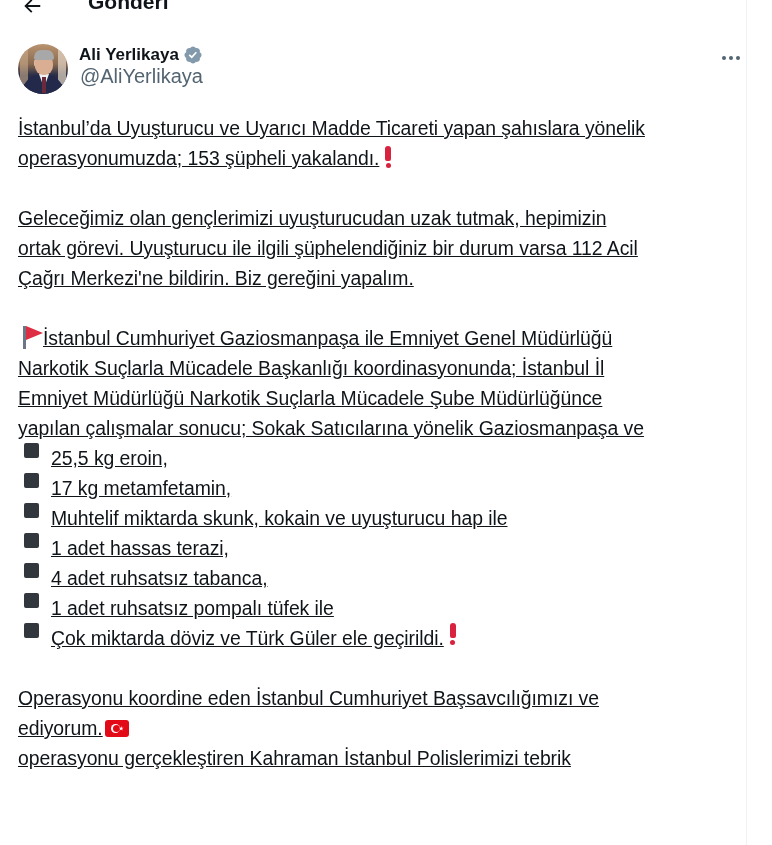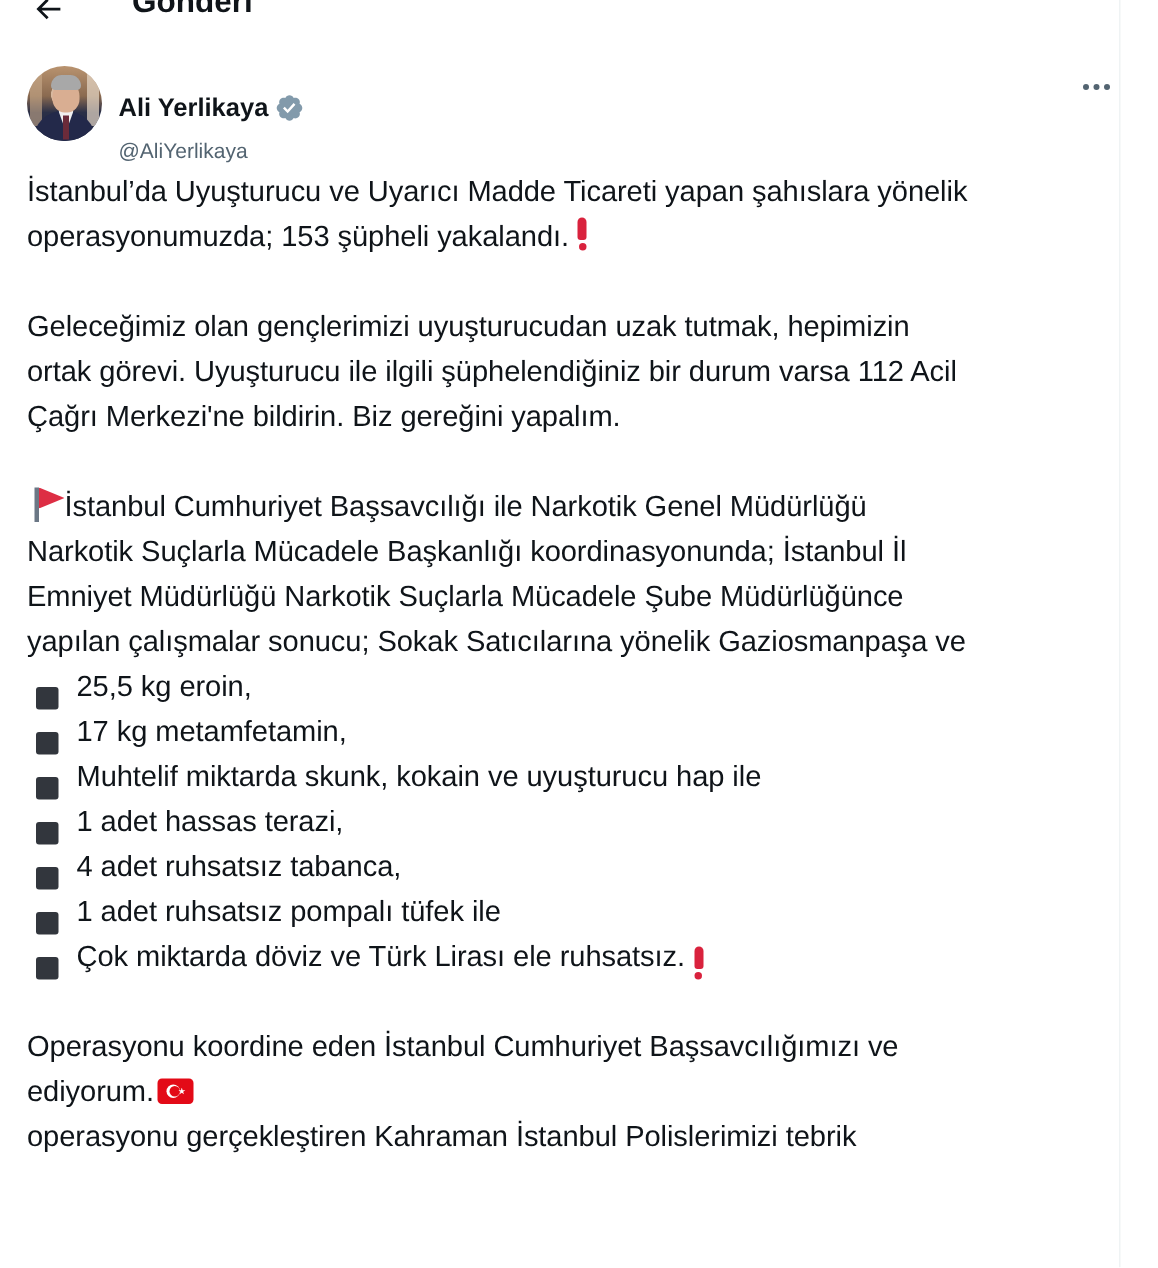--- a/index.html
+++ b/index.html
@@ -53,39 +53,40 @@
   }
   .avatar .tie {
     position: absolute; left: 24px; top: 33px; width: 4px; height: 16px; background: #6b2b3a;
   }
   .avatar .pillar-l {
     position: absolute; left: 2px; top: 0; width: 8px; height: 40px; background: #c9ab8c; opacity: .6;
   }
   .avatar .pillar-r {
     position: absolute; right: 2px; top: 0; width: 8px; height: 40px; background: #e7d9c8; opacity: .7;
   }
-  .name-block { position: absolute; left: 61px; top: 18px; }
+  .name-block { position: absolute; left: 61px; top: 1px; text-align: right; }
   .name-row { display: flex; align-items: center; gap: 4px; }
   .display-name { font-size: 17px; font-weight: bold; color: #0f1419; cursor: pointer; }
   .badge { width: 20px; height: 20px; display: inline-flex; }
-  .handle { font-size: 14px; color: #536471; margin-top: 10px; cursor: pointer; }
+  .handle { font-size: 20px; color: #536471; margin-top: 0; cursor: pointer; }
   .more-btn {
     position: absolute; right: 0; top: 4px; width: 30px; height: 20px;
     display: flex; align-items: center; justify-content: center; gap: 3px; cursor: pointer;
   }
   .more-btn span { width: 4px; height: 4px; border-radius: 50%; background: #536471; display: block; }
   .tweet-body {
     position: absolute; left: 18px; top: 113px; width: 715px;
     font-size: 19.4px; line-height: 30px; color: #0f1419;
     letter-spacing: -0.05px;
+    text-decoration: underline;
   }
   .para { margin: 0 0 30px 0; white-space: normal; }
   .para.last { margin-bottom: 12px; }
   .line { display: block; white-space: nowrap; }
-  .bullet-line { display: flex; align-items: flex-end; white-space: nowrap; height: 30px; }
+  .bullet-line { display: flex; align-items: flex-start; white-space: nowrap; height: 30px; }
   .bullet-sq {
     display: inline-block; width: 15px; height: 15px; background: #32363d;
     border-radius: 2px; margin-left: 6px; margin-right: 12px;
   }
   .excl {
     display: inline-block; width: 6px; height: 22px; position: relative; margin-left: 6px; vertical-align: -3px;
   }
   .excl::before {
     content: ""; position: absolute; left: 0; top: 0; width: 6px; height: 15px;
     background: #d9223d; border-radius: 3px 3px 2px 2px;
@@ -166,21 +167,21 @@
     <span class="line"><span>operasyonumuzda; 153 şüpheli yakalandı.</span><span class="excl"></span></span>
   </div>
 
   <div class="para">
     <span class="line">Geleceğimiz olan gençlerimizi uyuşturucudan uzak tutmak, hepimizin</span>
     <span class="line">ortak görevi. Uyuşturucu ile ilgili şüphelendiğiniz bir durum varsa 112 Acil</span>
     <span class="line">Çağrı Merkezi'ne bildirin. Biz gereğini yapalım.</span>
   </div>
 
   <div class="para" style="margin-bottom:0">
-    <span class="line"><span class="flag-red"><span class="pole"></span><span class="cloth"></span></span><span>İstanbul Cumhuriyet Başsavcılığı ile Narkotik Genel Müdürlüğü</span></span>
+    <span class="line"><span class="flag-red"><span class="pole"></span><span class="cloth"></span></span><span>İstanbul Cumhuriyet Gaziosmanpaşa ile Emniyet Genel Müdürlüğü</span></span>
     <span class="line">Narkotik Suçlarla Mücadele Başkanlığı koordinasyonunda; İstanbul İl</span>
     <span class="line">Emniyet Müdürlüğü Narkotik Suçlarla Mücadele Şube Müdürlüğünce</span>
     <span class="line">yapılan çalışmalar sonucu; Sokak Satıcılarına yönelik Gaziosmanpaşa ve</span>
   </div>
 
   <div class="para">
     <div class="bullet-line">
         <span class="bullet-sq"></span>
         <span>25,5 kg eroin,</span>
       </div>
@@ -199,21 +200,21 @@
     <div class="bullet-line">
         <span class="bullet-sq"></span>
         <span>4 adet ruhsatsız tabanca,</span>
       </div>
     <div class="bullet-line">
         <span class="bullet-sq"></span>
         <span>1 adet ruhsatsız pompalı tüfek ile</span>
       </div>
     <div class="bullet-line">
         <span class="bullet-sq"></span>
-        <span>Çok miktarda döviz ve Türk Lirası ele ruhsatsız.</span>
+        <span>Çok miktarda döviz ve Türk Güler ele geçirildi.</span>
         <span class="excl"></span>
       </div>
   </div>
 
   <div class="para last">
     <span class="line">Operasyonu koordine eden İstanbul Cumhuriyet Başsavcılığımızı ve</span>
     <span class="line"><span>ediyorum.</span><span class="flag-tr"><span class="moon"></span><span class="moon-cut"></span><span class="star"></span></span></span>
     <span class="line">operasyonu gerçekleştiren Kahraman İstanbul Polislerimizi tebrik</span>
   </div>
 </div>

